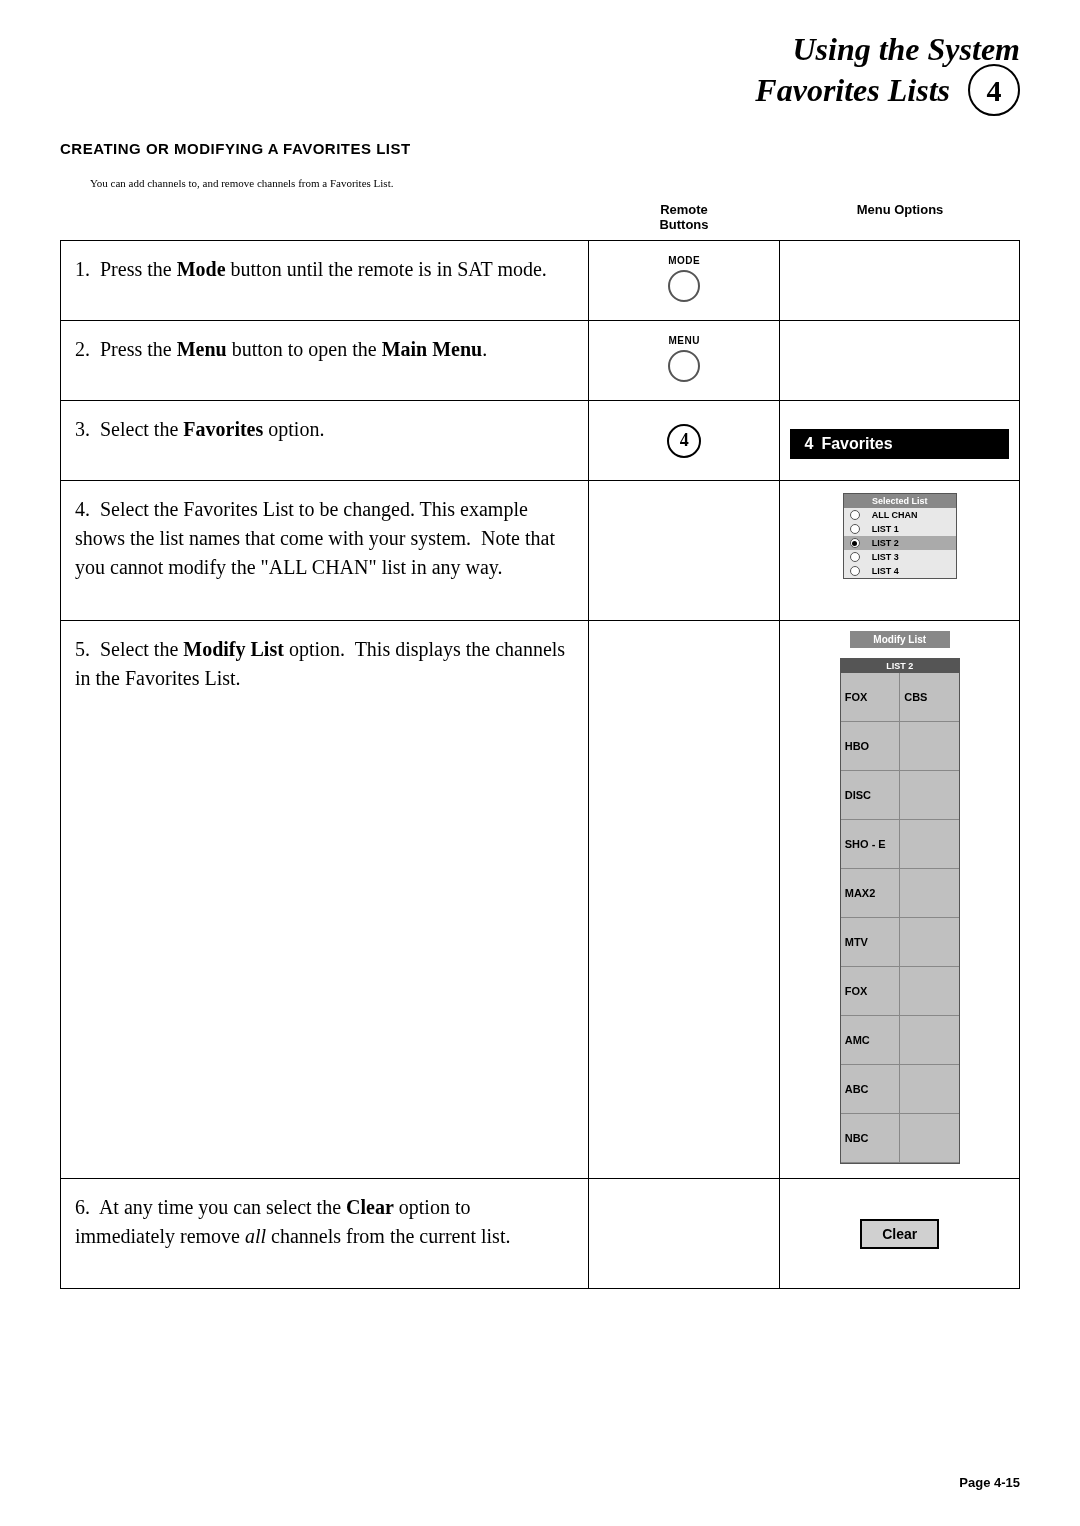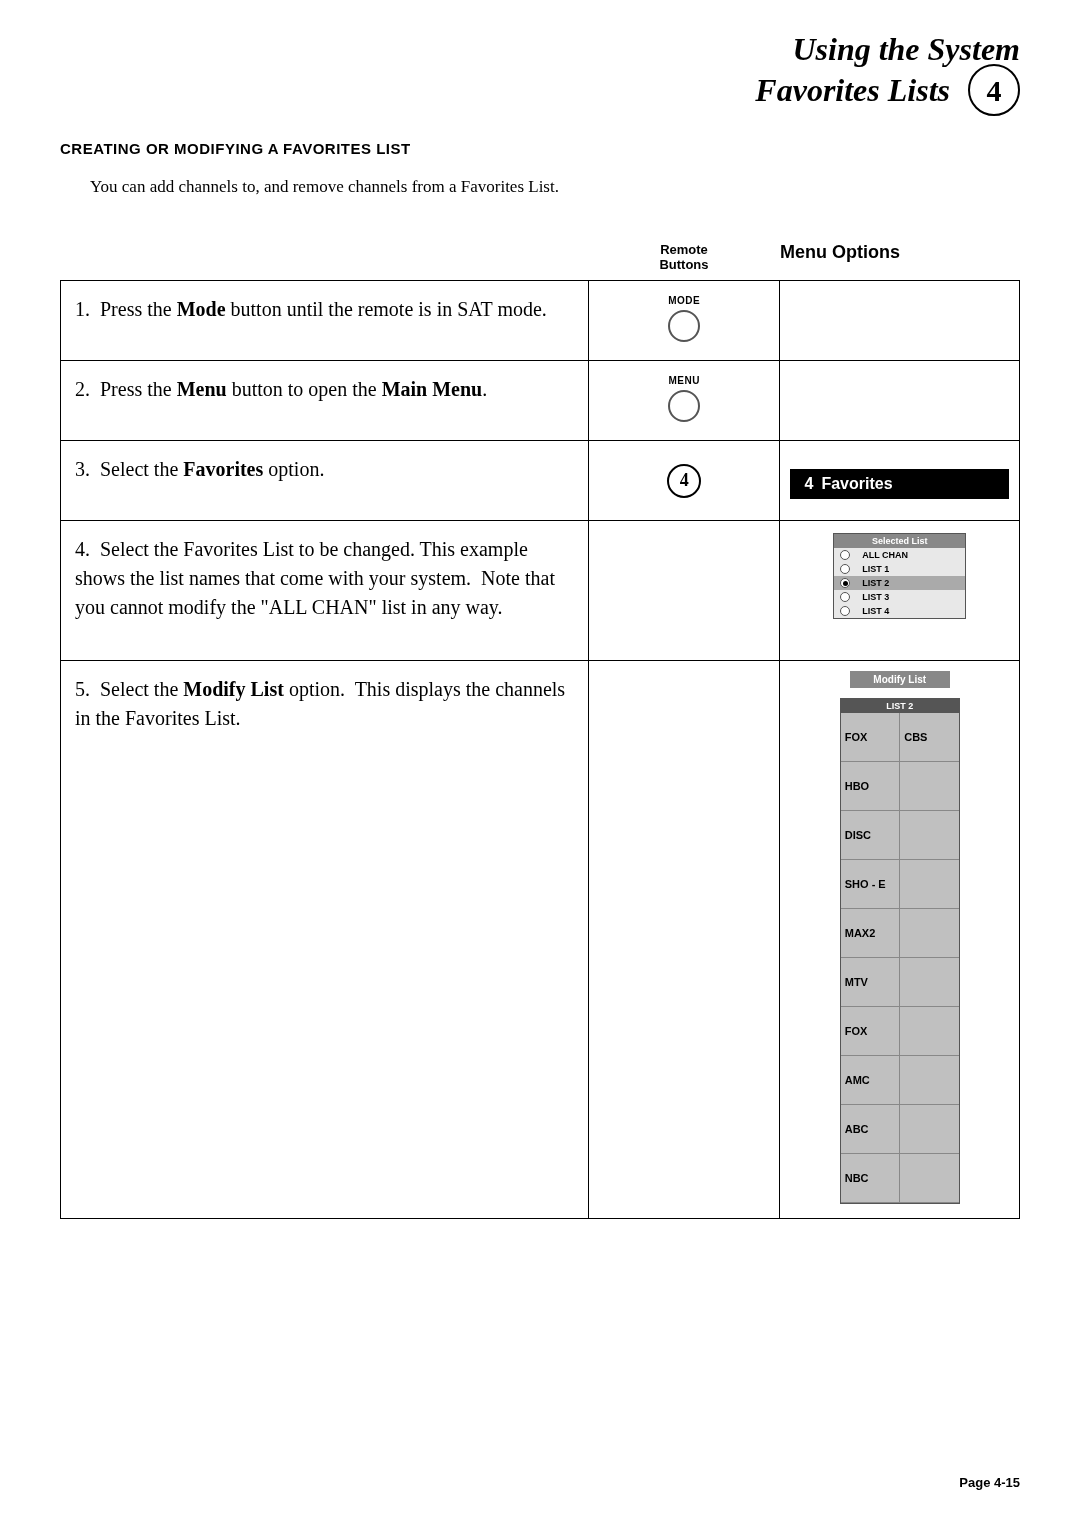--- a/index.html
+++ b/index.html
@@ -58,22 +58,22 @@
       margin-bottom: 20px;
       font-variant: small-caps;
     }
     .section-title span {
       font-variant: normal;
       font-weight: bold;
     }
 
     
     .intro-para {
-      margin-bottom: 40px;
-      font-size: 17px;
+      margin-bottom: 8px;
+      font-size: 11px;
       padding-left: 30px;
     }
 
     
     .steps-table {
       border: 1.5px solid #000;
       border-top: none;
       width: 100%;
     }
     .table-header {
@@ -86,23 +86,24 @@
     }
     .table-header .col-remote {
       flex: 0 0 20%;
       text-align: center;
       font-family: Arial, sans-serif;
       font-weight: bold;
       font-size: 13px;
     }
     .table-header .col-menu {
       flex: 0 0 25%;
-      font-family: Arial, sans-serif;
-      font-weight: bold;
-      font-size: 18px;
+      text-align: center;
+      font-family: Arial, sans-serif;
+      font-weight: bold;
+      font-size: 13px;
     }
 
     .step-row {
       display: flex;
       border-top: 1.5px solid #000;
       min-height: 80px;
     }
     .step-text {
       flex: 0 0 55%;
       padding: 14px 16px 14px 14px;
@@ -162,21 +163,21 @@
       width: 100%;
       justify-content: flex-start;
     }
 
     
     .selected-list-panel {
       border: 1.5px solid #555;
       background: #e8e8e8;
       font-family: Arial, sans-serif;
       font-size: 10px;
-      width: 133px;
+      width: 114px;
     }
     .selected-list-header {
       background: #888;
       color: #fff;
       font-weight: bold;
       font-size: 9px;
       text-align: center;
       padding: 2px 4px;
     }
     .list-option {
@@ -435,20 +436,29 @@
             <div class="channel-cell"></div>
           </div>
           <div class="channel-row">
             <div class="channel-cell">NBC</div>
             <div class="channel-cell"></div>
           </div>
         </div>
       </div>
     </div>
 
+    <div class="step-row" style="min-height:110px;">
+      <div class="step-text">
+        6.&nbsp; At any time you can select the <b>Clear</b> option to immediately remove <i>all</i> channels from the current list.
+      </div>
+      <div class="step-remote"></div>
+      <div class="step-menu" style="align-items:center; justify-content:center;">
+        <div class="clear-btn">Clear</div>
+      </div>
+    </div>
 
   </div>
 
 </div>
 
 <div class="page-footer">
   <span>Page 4-15</span>
 </div>
 
 </body></html>

